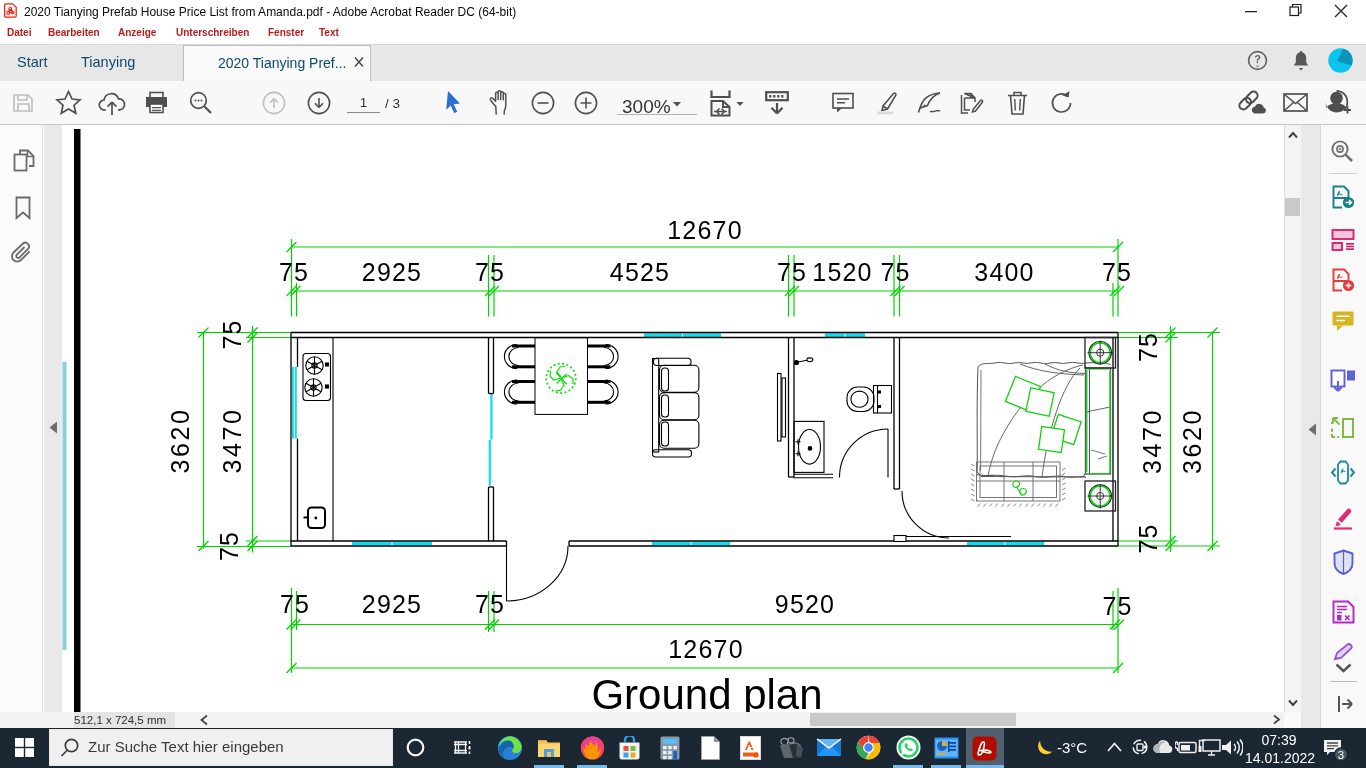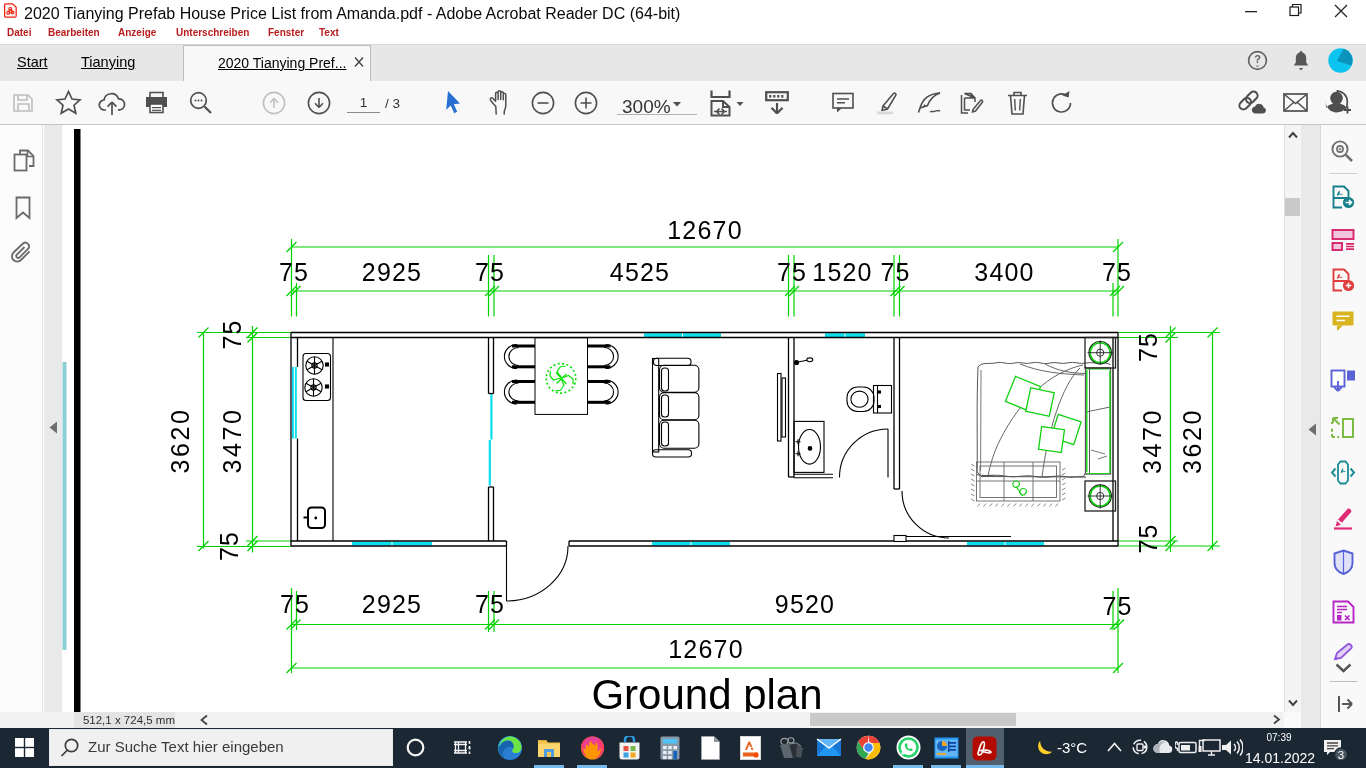--- a/index.html
+++ b/index.html
@@ -1,45 +1,45 @@
 <!DOCTYPE html>
 <html><head>
 <meta charset="utf-8">
 <style>
 * { margin:0; padding:0; box-sizing:border-box; }
 html,body { width:1366px; height:768px; overflow:hidden; font-family:"Liberation Sans", sans-serif; }
 #app { position:absolute; left:0; top:0; width:1366px; height:768px; background:#fff; }
 .abs { position:absolute; }
 
 #titlebar { left:0; top:0; width:1366px; height:24px; background:#fff; z-index:5; }
-#titletext { left:24px; top:5px; font-size:16px; color:#0a0a0a; z-index:6; }
+#titletext { left:24px; top:5px; font-size:12px; color:#0a0a0a; z-index:6; }
 .winbtn { top:0; height:24px; width:30px; color:#333; text-align:center; z-index:6; }
 
 #menubar { left:0; top:24px; width:1366px; height:20px; background:#fff; z-index:5; }
 .menuitem { position:absolute; top:27px; font-size:10px; color:#b91c1c; z-index:6;font-weight:bold; }
 
 #tabbar { left:0; top:44px; width:1366px; height:37px; background:#e7e7e7; border-top:1px solid #d9d9d9; z-index:5; }
-.tabtxt { position:absolute; top:10px; font-size:14.5px; color:#000000;text-decoration:underline; }
+.tabtxt { position:absolute; top:10px; font-size:14.5px; color:#0c4a6e; }
 #activetab { position:absolute; left:183px; top:0px; width:188px; height:37px; background:#f9f9f9; border-left:1px solid #bdbdbd; border-right:1px solid #bdbdbd; border-top:1px solid #bdbdbd; }
 
 #toolbar { left:0; top:81px; width:1366px; height:44px; background:#f8f8f9; border-bottom:1px solid #c5c5c5; z-index:5; }
 .tsep { position:absolute; top:8px; width:1px; height:28px; background:#cfcfcf; }
 
 #leftrail { left:0; top:125px; width:43px; height:587px; background:#fbfbfb; border-right:1px solid #e2e2e2; z-index:4; }
 #leftstrip { left:44px; top:125px; width:18px; height:587px; background:#e9e9e9; z-index:4; }
 
 #doc { left:0; top:0; width:1366px; height:768px; z-index:1; }
 
 #vscroll { left:1284px; top:125px; width:17px; height:587px; background:#f4f4f4; border-left:1px solid #e0e0e0; z-index:4; }
 #vthumb { left:1285px; top:198px; width:15px; height:18px; background:#c9c9c9; z-index:4; }
 #rightstrip { left:1301px; top:125px; width:19px; height:603px; background:#e9e9e9; z-index:5; }
 #sidebar { left:1320px; top:125px; width:46px; height:603px; background:#f9f9f9; border-left:1px solid #d8d8d8; z-index:4; }
 
 #bottomrow { left:0; top:712px; width:1302px; height:16px; background:#f2f2f2; z-index:4; }
-#sizebox { left:74px; top:712px; width:101px; height:16px; background:#e4e4e4; font-size:11.5px; color:#2e2e2e; text-align:right; line-height:16px; z-index:5; }
+#sizebox { left:74px; top:712px; width:101px; height:16px; background:#e4e4e4; font-size:11.5px; color:#2e2e2e; text-align:left; line-height:16px; z-index:5; }
 #hthumb { left:810px; top:713px; width:206px; height:13px; background:#c9c9c9; z-index:5; }
 
 #taskbar { left:0; top:728px; width:1366px; height:40px; background:#1c2734; z-index:6; }
 #searchbox { left:49px; top:729px; width:344px; height:37px; background:#f0f0f0; border:1px solid #e8e8e8; z-index:7; }
 #searchtxt { left:88px; top:738px; font-size:15px; color:#3a3a3a; z-index:8; }
 .ticon { position:absolute; z-index:8; }
 .underln { position:absolute; top:765px; height:3px; background:#76b9ed; z-index:8; }
 #acrocell { left:966px; top:728px; width:38px; height:40px; background:#50606e; z-index:7; }
 .traytxt { position:absolute; color:#fff; z-index:8; }
 </style>
@@ -815,21 +815,21 @@
   <svg class="abs ticon" style="left:1198px;top:739px" width="23" height="17" viewBox="0 0 23 17">
       <rect x="5" y="1" width="17" height="11" fill="none" stroke="#f0f0f0" stroke-width="1.5"></rect>
       <path d="M10 16 H17 M13.5 12 V16" stroke="#f0f0f0" stroke-width="1.4"></path>
       <path d="M1.5 7 V1.5 H7" fill="none" stroke="#f0f0f0" stroke-width="1.4"></path>
       <rect x="0.5" y="7" width="3" height="6" fill="#f0f0f0"></rect>
     </svg>
   <svg class="abs ticon" style="left:1221px;top:739px" width="22" height="17" viewBox="0 0 22 17">
       <path d="M1 6 H5 L10 1.5 V15.5 L5 11 H1 Z" fill="#f0f0f0"></path>
       <path d="M13 5 a5 5 0 0 1 0 7 M16 2.5 a9 9 0 0 1 0 12 M19 0.5 a12.5 12.5 0 0 1 0 16" fill="none" stroke="#f0f0f0" stroke-width="1.5"></path>
     </svg>
-  <div class="traytxt" style="left:1253px;top:732px;width:52px;text-align:center;font-size:10px">07:39</div>
+  <div class="traytxt" style="left:1253px;top:732px;width:52px;text-align:center;font-size:14px">07:39</div>
   <div class="traytxt" style="left:1245px;top:749.5px;width:68px;text-align:center;font-size:14px">14.01.2022</div>
   <svg class="abs ticon" style="left:1322px;top:739px" width="28" height="24" viewBox="0 0 28 24">
       <path d="M2 1 H19 V13 H8 L5 16 V13 H2 Z" fill="#f2f2f2"></path>
       <path d="M5 4 H16 M5 6.8 H16 M5 9.6 H12" stroke="#444" stroke-width="1.3"></path>
       <circle cx="19" cy="15.5" r="6.5" fill="#4a565f" stroke="#1c2734" stroke-width="1.3"></circle>
       <text x="19" y="19.7" font-size="11.5" fill="#fff" text-anchor="middle" font-family="Liberation Sans">3</text>
     </svg>
 </div>
 
 </body></html>

